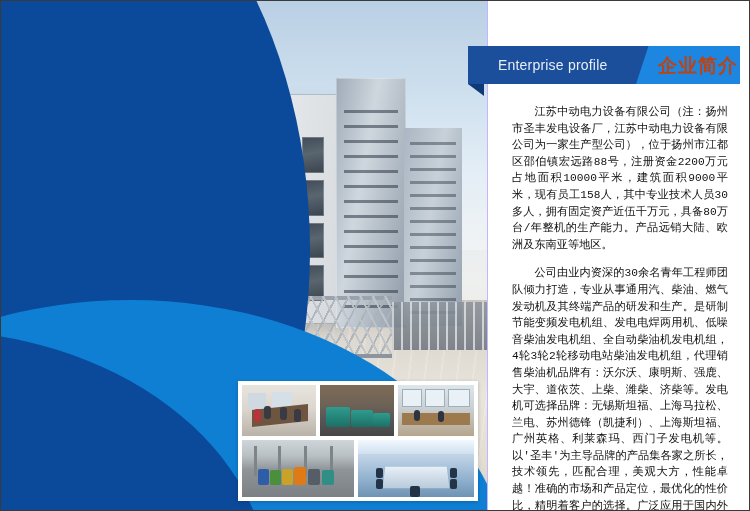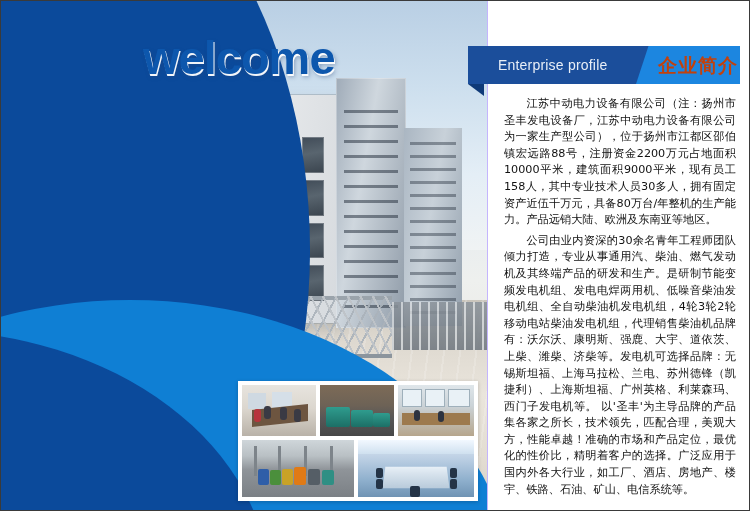--- a/index.html
+++ b/index.html
@@ -154,21 +154,21 @@
        font-size:14px;color:#e8eef7;letter-spacing:.2px;}
   .ribbon .cn-txt{position:absolute;left:190px;top:0;height:38px;line-height:38px;
        font-size:19px;color:#c2410c;font-weight:bold;letter-spacing:1px;
        font-family:"DejaVu Sans","Liberation Sans",sans-serif;}
   .ribbon .tail{position:absolute;left:0px;top:38px;width:16px;height:12px;background:#0f3a78;
        clip-path:polygon(0 0,100% 0,100% 100%);}
 
   .body-text{position:absolute;left:12px;top:92px;width:240px;
        font-size:11.2px;line-height:16.6px;color:#111;text-align:justify;
        font-family:"DejaVu Sans","Liberation Sans",sans-serif;}
-  .body-text p{margin:4px;text-indent:2em;}
+  .body-text p{margin:12px;text-indent:2em;font-family:Liberation Mono, monospace;}
 
   
   .frame{position:absolute;inset:0;border:1px solid #3a3a3a;pointer-events:none;}
 </style>
 </head>
 <body>
 
 <div class="page">
 
   <div class="left-panel">
@@ -225,21 +225,20 @@
       <div class="lattice"></div>
       <div class="rail b"></div>
     </div>
 
     <div class="fence"></div>
 
     <div class="swoosh-dark"></div>
     <div class="swoosh-light"></div>
     <div class="swoosh-dark2"></div>
 
-    <div class="welcome">welcome</div>
 
     <div class="collage">
       <div class="collage-inner">
 
         <div class="ph ph1">
           <div class="w"></div>
           <div class="w2"></div>
           <div class="tbl"></div>
           <div class="p" style="left:12px;top:24px;background:#b7343c;"></div>
           <div class="p" style="left:22px;top:21px;"></div>

